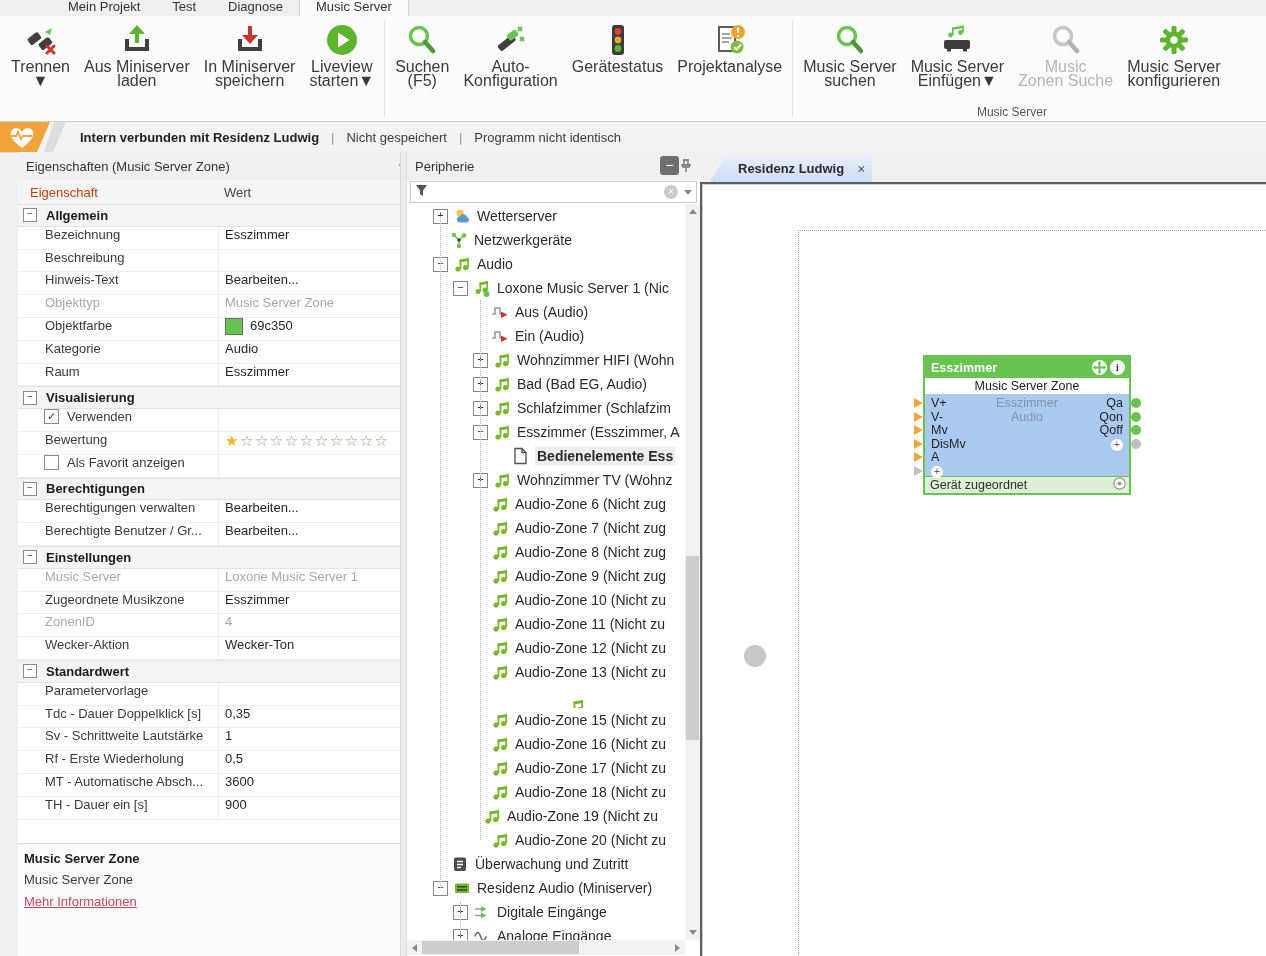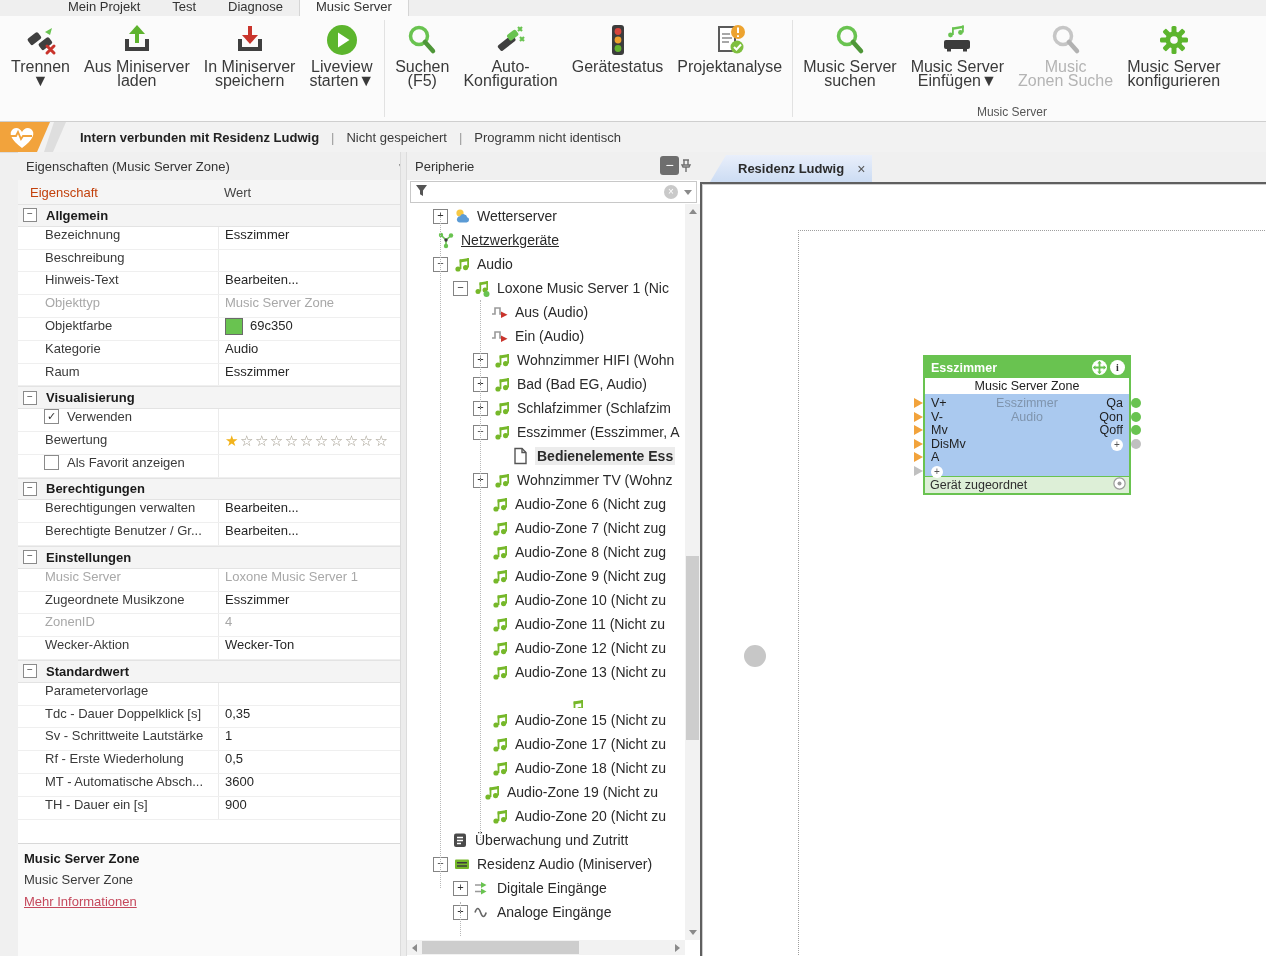--- a/index.html
+++ b/index.html
@@ -585,21 +585,21 @@
     <div class="trow" style="padding-left: 26px;">
           <span class="texp">+</span>
           <span class="ticon">
             <svg width="18" height="18" viewBox="0 0 18 18">
               <circle cx="7" cy="6" r="3.6" fill="#f6c844"></circle>
               <path d="M4 13.5 a3.2 3.2 0 0 1 3-4.2 a3.8 3.8 0 0 1 7.2 1 a2.6 2.6 0 0 1 -0.6 5.1 h-7 a2.8 2.8 0 0 1 -2.6 -1.9z" fill="#5b9bd5"></path>
             </svg>
           </span>
           <span class="tlabel">Wetterserver</span>
         </div>
-        <div class="trow" style="padding-left: 12px; text-decoration: underline;">
+        <div class="trow" style="padding-left: 25px;">
           <span class="texp none"></span>
           <span class="ticon">
             <svg width="18" height="18" viewBox="0 0 18 18">
               <path d="M9 9 L4 4 M9 9 L14 4.5 M9 9 L9 15" stroke="#69c350" stroke-width="1.6" fill="none"></path>
               <circle cx="4" cy="4" r="2.2" fill="#69c350"></circle>
               <circle cx="14" cy="4.5" r="2.2" fill="#69c350"></circle>
               <circle cx="9" cy="15" r="2.2" fill="#69c350"></circle>
               <circle cx="9" cy="9" r="1.7" fill="#3c3c3c"></circle>
             </svg>
           </span>
@@ -883,20 +883,35 @@
               <g fill="#76b82a">
                 <circle cx="5" cy="14" r="2.6"></circle>
                 <circle cx="12.6" cy="12.6" r="2.6"></circle>
                 <rect x="6.6" y="4.5" width="1.8" height="9.5"></rect>
                 <rect x="14.2" y="3" width="1.8" height="9.5"></rect>
                 <path d="M6.6 4.5 L16 3 v3 L6.6 7.5z"></path>
               </g>
             </svg>
           </span>
           <span class="tlabel">Audio-Zone 15 (Nicht zu</span>
+        </div>
+        <div class="trow" style="padding-left: 66px;">
+          <span class="texp none"></span>
+          <span class="ticon">
+            <svg width="18" height="18" viewBox="0 0 18 18">
+              <g fill="#76b82a">
+                <circle cx="5" cy="14" r="2.6"></circle>
+                <circle cx="12.6" cy="12.6" r="2.6"></circle>
+                <rect x="6.6" y="4.5" width="1.8" height="9.5"></rect>
+                <rect x="14.2" y="3" width="1.8" height="9.5"></rect>
+                <path d="M6.6 4.5 L16 3 v3 L6.6 7.5z"></path>
+              </g>
+            </svg>
+          </span>
+          <span class="tlabel">Audio-Zone 16 (Nicht zu</span>
         </div>
         <div class="trow" style="padding-left: 66px;">
           <span class="texp none"></span>
           <span class="ticon">
             <svg width="18" height="18" viewBox="0 0 18 18">
               <g fill="#76b82a">
                 <circle cx="5" cy="14" r="2.6"></circle>
                 <circle cx="12.6" cy="12.6" r="2.6"></circle>
                 <rect x="6.6" y="4.5" width="1.8" height="9.5"></rect>
                 <rect x="14.2" y="3" width="1.8" height="9.5"></rect>

